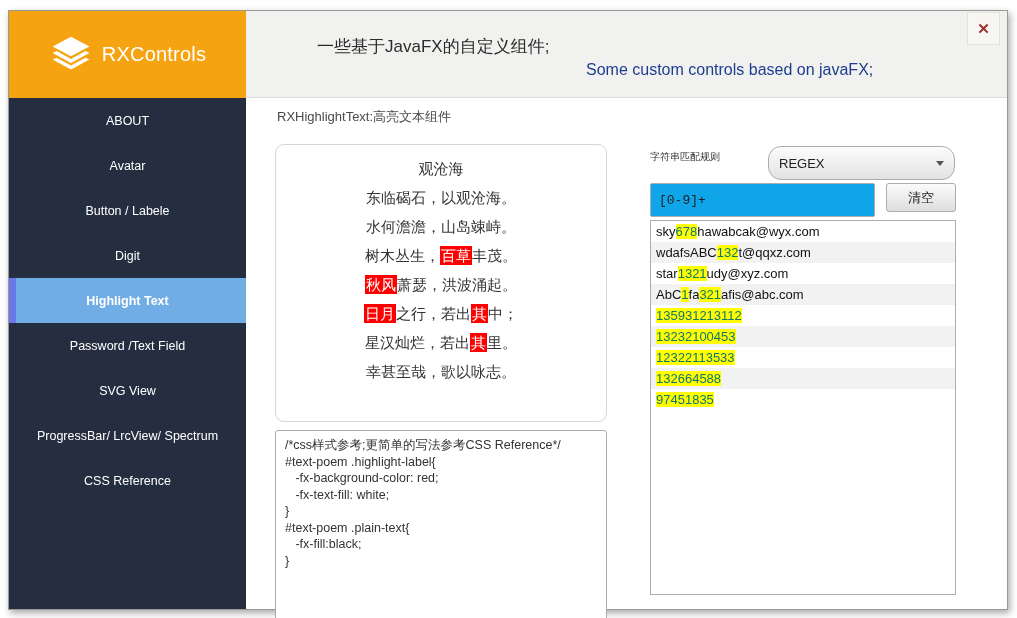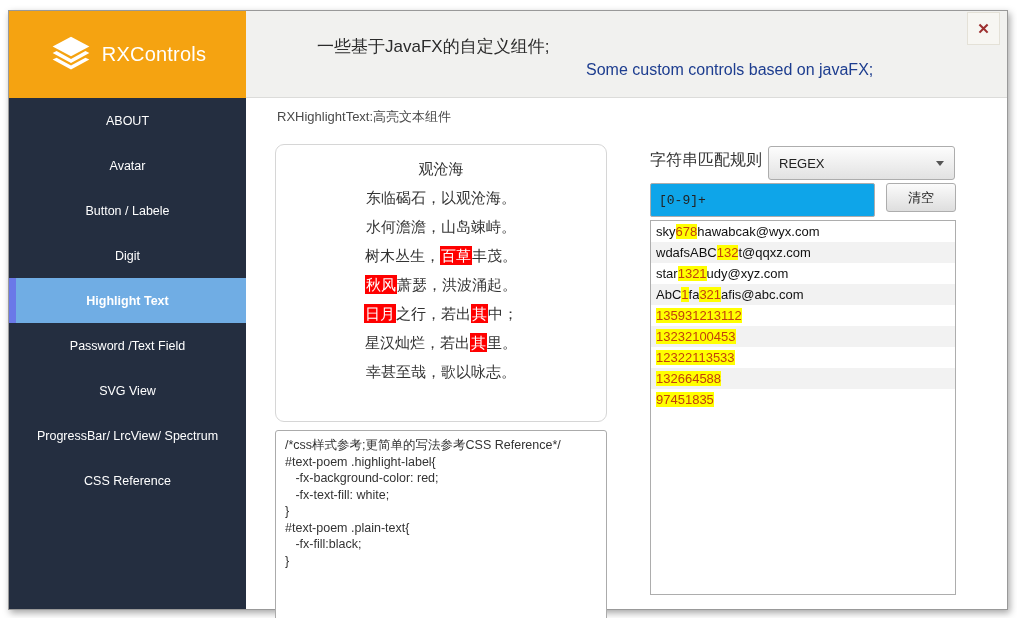--- a/index.html
+++ b/index.html
@@ -52,24 +52,24 @@
   .poem-line { height:29px; line-height:29px; font-size:15px; color:#333; }
   .poem-line .hl-red { background:#FF0000; color:#fff; padding:1px 1px; }
   
   .code-box {
     position:absolute; left:29px; top:332px; width:332px; height:213px;
     border:1px solid #ABABAB; border-radius:3px; background:#fff;
     padding:6px 9px; font-size:12.5px; line-height:16.5px; color:#333;
     white-space:pre-wrap; overflow:hidden; cursor:text;
   }
   
-  .rule-label { position:absolute; left:404px; top:52px; font-size:16px; color:#333; }
+  .rule-label { position:absolute; left:404px; top:52px; font-size:10px; color:#333; }
   .combo {
     position:absolute; left:522px; top:48px; width:187px; height:27px;
-    background:linear-gradient(#FDFDFD,#E2E2E2); border:1px solid #ADADAD; border-radius:3px;
+    background:linear-gradient(#FDFDFD,#E2E2E2); border:1px solid #ADADAD; border-radius:13px;
     display:flex; align-items:center; padding:16px 10px; cursor:pointer; font-size:13px; color:#222;
   }
   .combo .arrow {
     margin-left:auto; width:0; height:0;
     border-left:4px solid transparent; border-right:4px solid transparent; border-top:5px solid #555;
   }
   .pattern-input {
     position:absolute; left:404px; top:85px; width:225px; height:29px;
     border:1px solid #ADADAD; border-radius:2px; padding:16px 8px; font-size:13px; color:#222;
     font-family:Liberation Mono, monospace; background:#0ea5e9; outline:none;
@@ -78,21 +78,21 @@
     position:absolute; left:640px; top:85px; width:70px; height:29px;
     background:linear-gradient(#FBFBFB,#DEDEDE); border:1px solid #ADADAD; border-radius:3px;
     font-size:13px; color:#222; cursor:pointer; font-family:"Liberation Sans", sans-serif;
   }
   .match-list {
     position:absolute; left:404px; top:122px; width:306px; height:375px;
     border:1px solid #ADADAD; background:#fff; overflow:hidden;
   }
   .match-row { height:21px; line-height:21px; font-size:13px; color:#111; padding-left:5px; white-space:nowrap; }
   .match-row:nth-child(even) { background:#F2F2F2; }
-  .match-row .hl-yellow { background:#FFFF00; color:#c2410c; }
+  .match-row .hl-yellow { background:#FFFF00; color:#0f766e; }
 </style>
 </head>
 <body>
 
 <div id="stage">
   <div class="window">
 
     <div class="left-col">
       <div class="brand">
         <svg width="44" height="42" viewBox="0 0 64 64">

